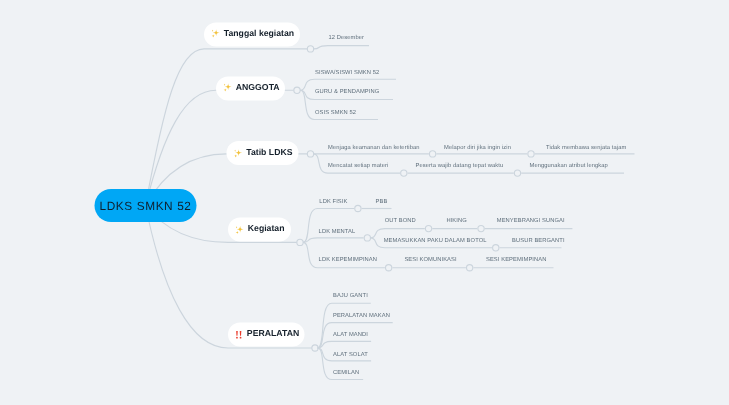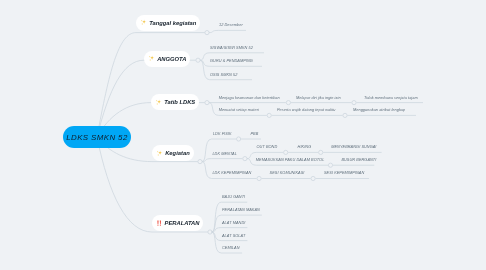--- a/index.html
+++ b/index.html
@@ -1,18 +1,18 @@
 <!DOCTYPE html>
 <html><head>
 <meta charset="utf-8">
 <style>
   html,body{margin:0;padding:0;}
   body{width:486px;height:270px;background:#eff2f5;overflow:hidden;
        font-family:"Liberation Sans",sans-serif;}
-  #stage{position:relative;width:438px;height:270px;font-style:italic;}
+  #stage{position:relative;width:438px;height:270px;}
   svg.links{position:absolute;left:0;top:0;width:486px;height:270px;}
   .root-node{position:absolute;left:63px;top:126px;width:68px;height:22px;
     display:flex;align-items:center;justify-content:center;
     border-radius:11px;background:#00a7f5;
     font-size:7.9px;color:#0f1e2c;letter-spacing:.4px;white-space:nowrap;}
   .branch{position:absolute;display:flex;align-items:center;
     background:#fff;border-radius:8px;height:15.8px;padding:0 4px;
     font-size:5.8px;font-weight:bold;color:#16212c;letter-spacing:0;}
   .branch .ic{margin-right:2.2px;display:flex;align-items:center;}
   .branch .ic svg{display:block;}

